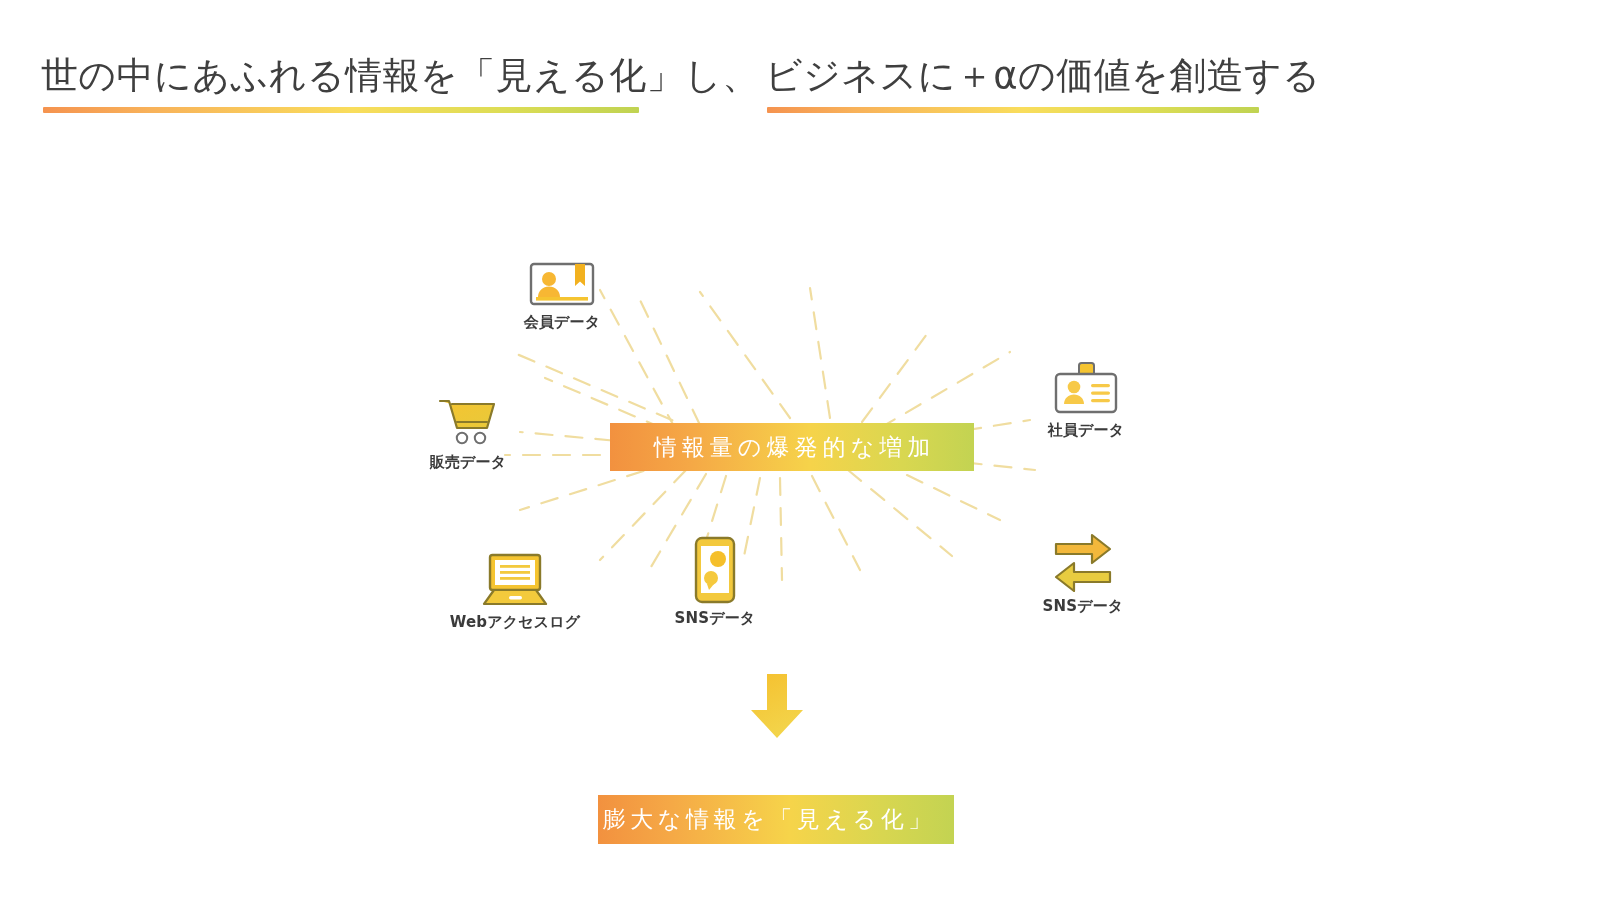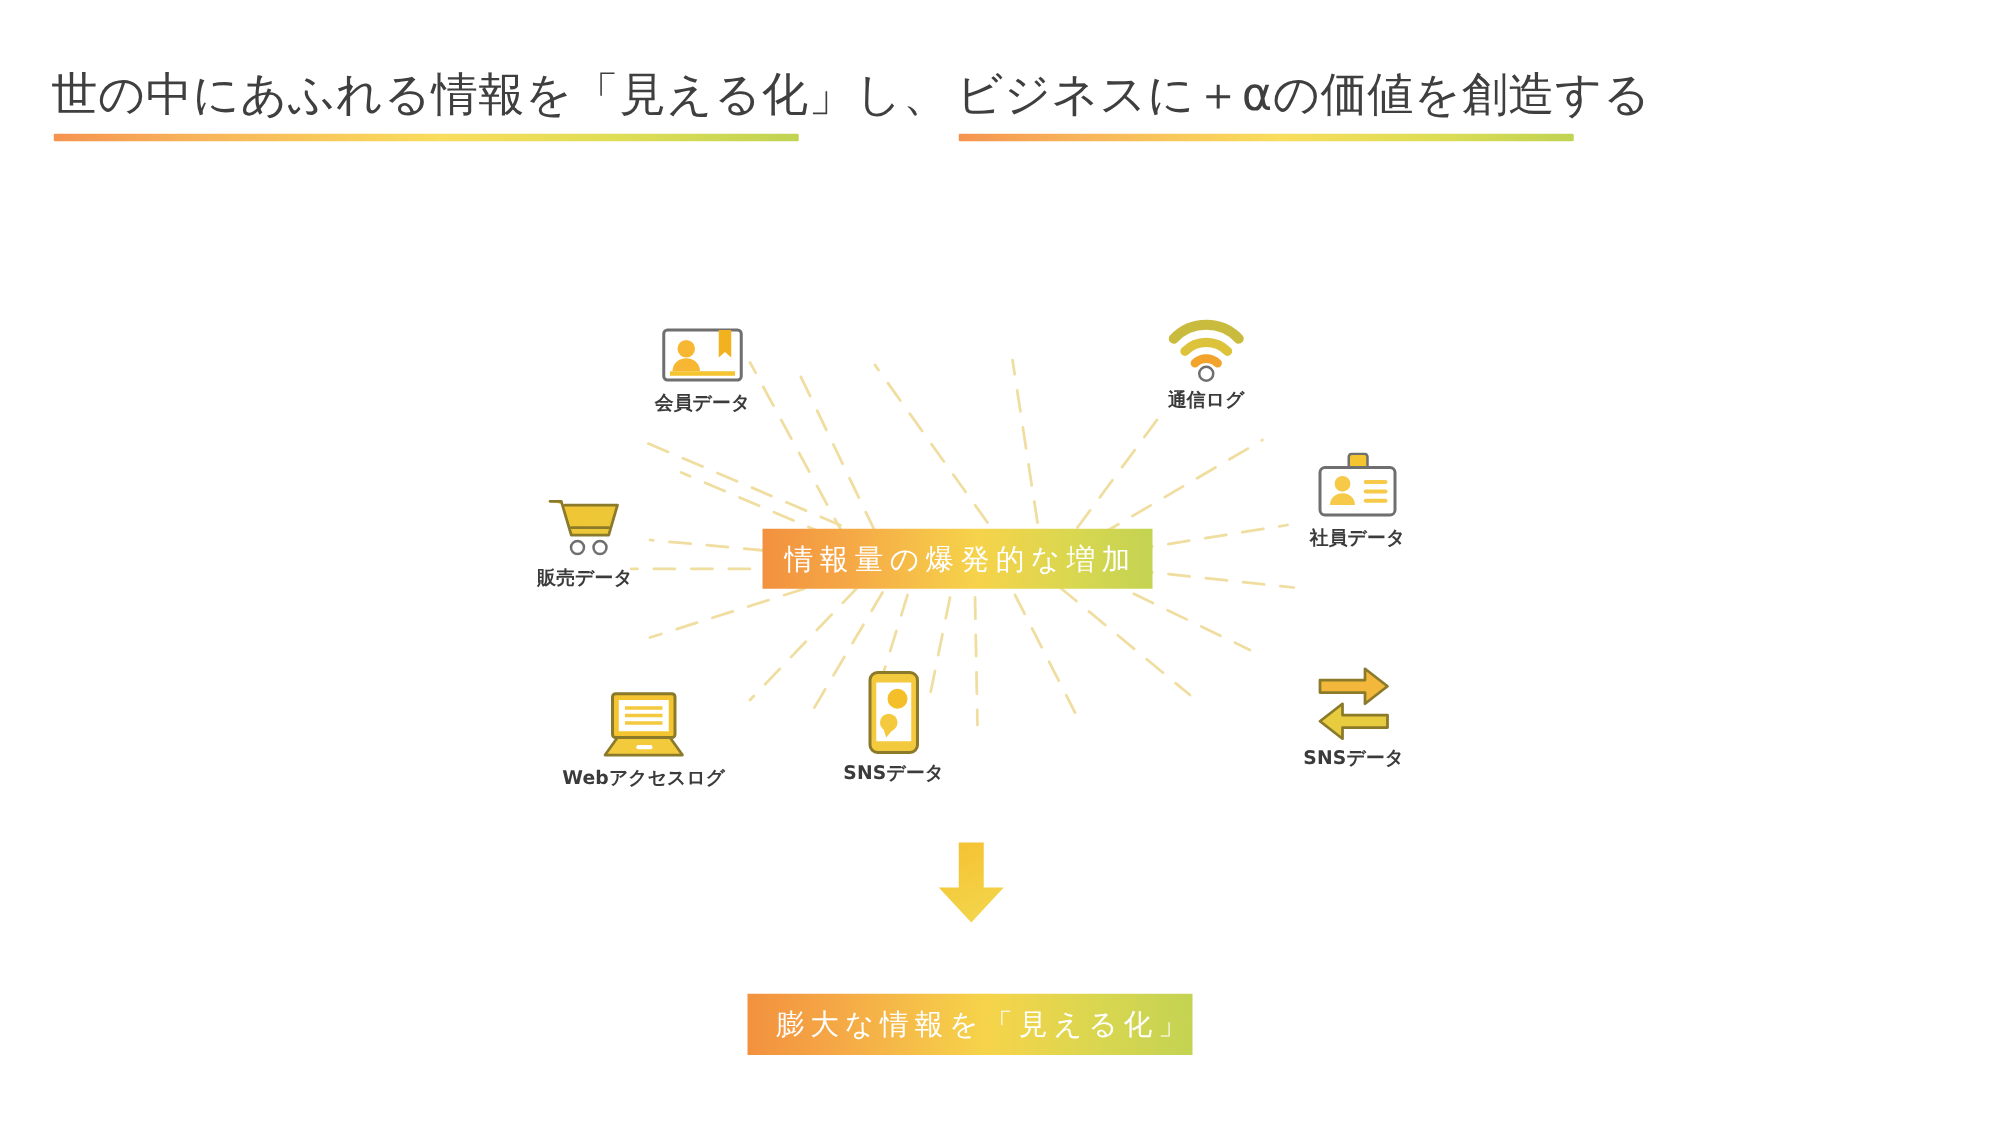--- a/index.html
+++ b/index.html
@@ -64,21 +64,21 @@
     left: 0; top: 0;
     width: 1600px; height: 900px;
     pointer-events: none;
   }
 
   
   .center-badge {
     position: absolute;
     left: 610px;
     top: 423px;
-    width: 312px;
+    width: 364px;
     height: 48px;
     background: linear-gradient(to right,
       #f2913f 0%,
       #f5a846 22%,
       #f6d34a 55%,
       #d9d750 80%,
       #c3d352 100%);
     display: flex;
     align-items: center;
     justify-content: center;
@@ -100,21 +100,21 @@
     width: 356px;
     height: 49px;
     background: linear-gradient(to right,
       #f2913f 0%,
       #f5a846 20%,
       #f6d44a 54%,
       #d8d650 80%,
       #c3d352 100%);
     display: flex;
     align-items: center;
-    justify-content: flex-end;
+    justify-content: flex-start;
   }
   .bottom-badge-label {
     color: #ffffff;
     font-size: 23px;
     letter-spacing: 0.2em;
     text-indent: 0.2em;
     font-weight: 400;
     white-space: nowrap;
   }
 
@@ -202,29 +202,20 @@
       <rect x="2" y="4" width="62" height="40" rx="3" fill="#ffffff" stroke="#6f6f6f" stroke-width="2.4"></rect>
       <circle cx="20" cy="19" r="7" fill="#f7b733"></circle>
       <path d="M9 37c0-6.2 4.9-10.5 11-10.5S31 30.8 31 37z" fill="#f7b733"></path>
       <path d="M46 4h10v22l-5-4.5L46 26z" fill="#f2b11f"></path>
       <rect x="7" y="37" width="52" height="3.6" fill="#f5c431"></rect>
     </svg>
     <span class="node-label">会員データ</span>
   </div>
 
 
-  <div class="node" style="left:905px; top:252px; width:120px;">
-    <svg class="node-icon" width="62" height="54" viewBox="0 0 62 54">
-      <path d="M5 19a36 36 0 0 1 52 0" fill="none" stroke="#c9bb3e" stroke-width="8" stroke-linecap="round"></path>
-      <path d="M14 29a24 24 0 0 1 34 0" fill="none" stroke="#ddc23c" stroke-width="7.5" stroke-linecap="round"></path>
-      <path d="M22 38.5a13 13 0 0 1 18 0" fill="none" stroke="#f2a32c" stroke-width="7" stroke-linecap="round"></path>
-      <circle cx="31" cy="47" r="5.6" fill="#ffffff" stroke="#6f6f6f" stroke-width="2"></circle>
-    </svg>
-    <span class="node-label">通信ログ</span>
-  </div>
 
   <div class="node" style="left:1026px; top:362px; width:120px;">
     <svg class="node-icon" width="66" height="54" viewBox="0 0 66 54">
       <rect x="26" y="1" width="15" height="13" rx="2.5" fill="#f5c431" stroke="#6f6f6f" stroke-width="2"></rect>
       <rect x="3" y="12" width="60" height="38" rx="4" fill="#ffffff" stroke="#6f6f6f" stroke-width="2.4"></rect>
       <circle cx="21" cy="25" r="6.3" fill="#f7c948"></circle>
       <path d="M11 42c0-5.6 4.5-9.5 10-9.5s10 3.9 10 9.5z" fill="#f7c948"></path>
       <rect x="38" y="22" width="19" height="3.2" rx="1.6" fill="#f7c948"></rect>
       <rect x="38" y="29.5" width="19" height="3.2" rx="1.6" fill="#f7c948"></rect>
       <rect x="38" y="37" width="19" height="3.2" rx="1.6" fill="#f7c948"></rect>

